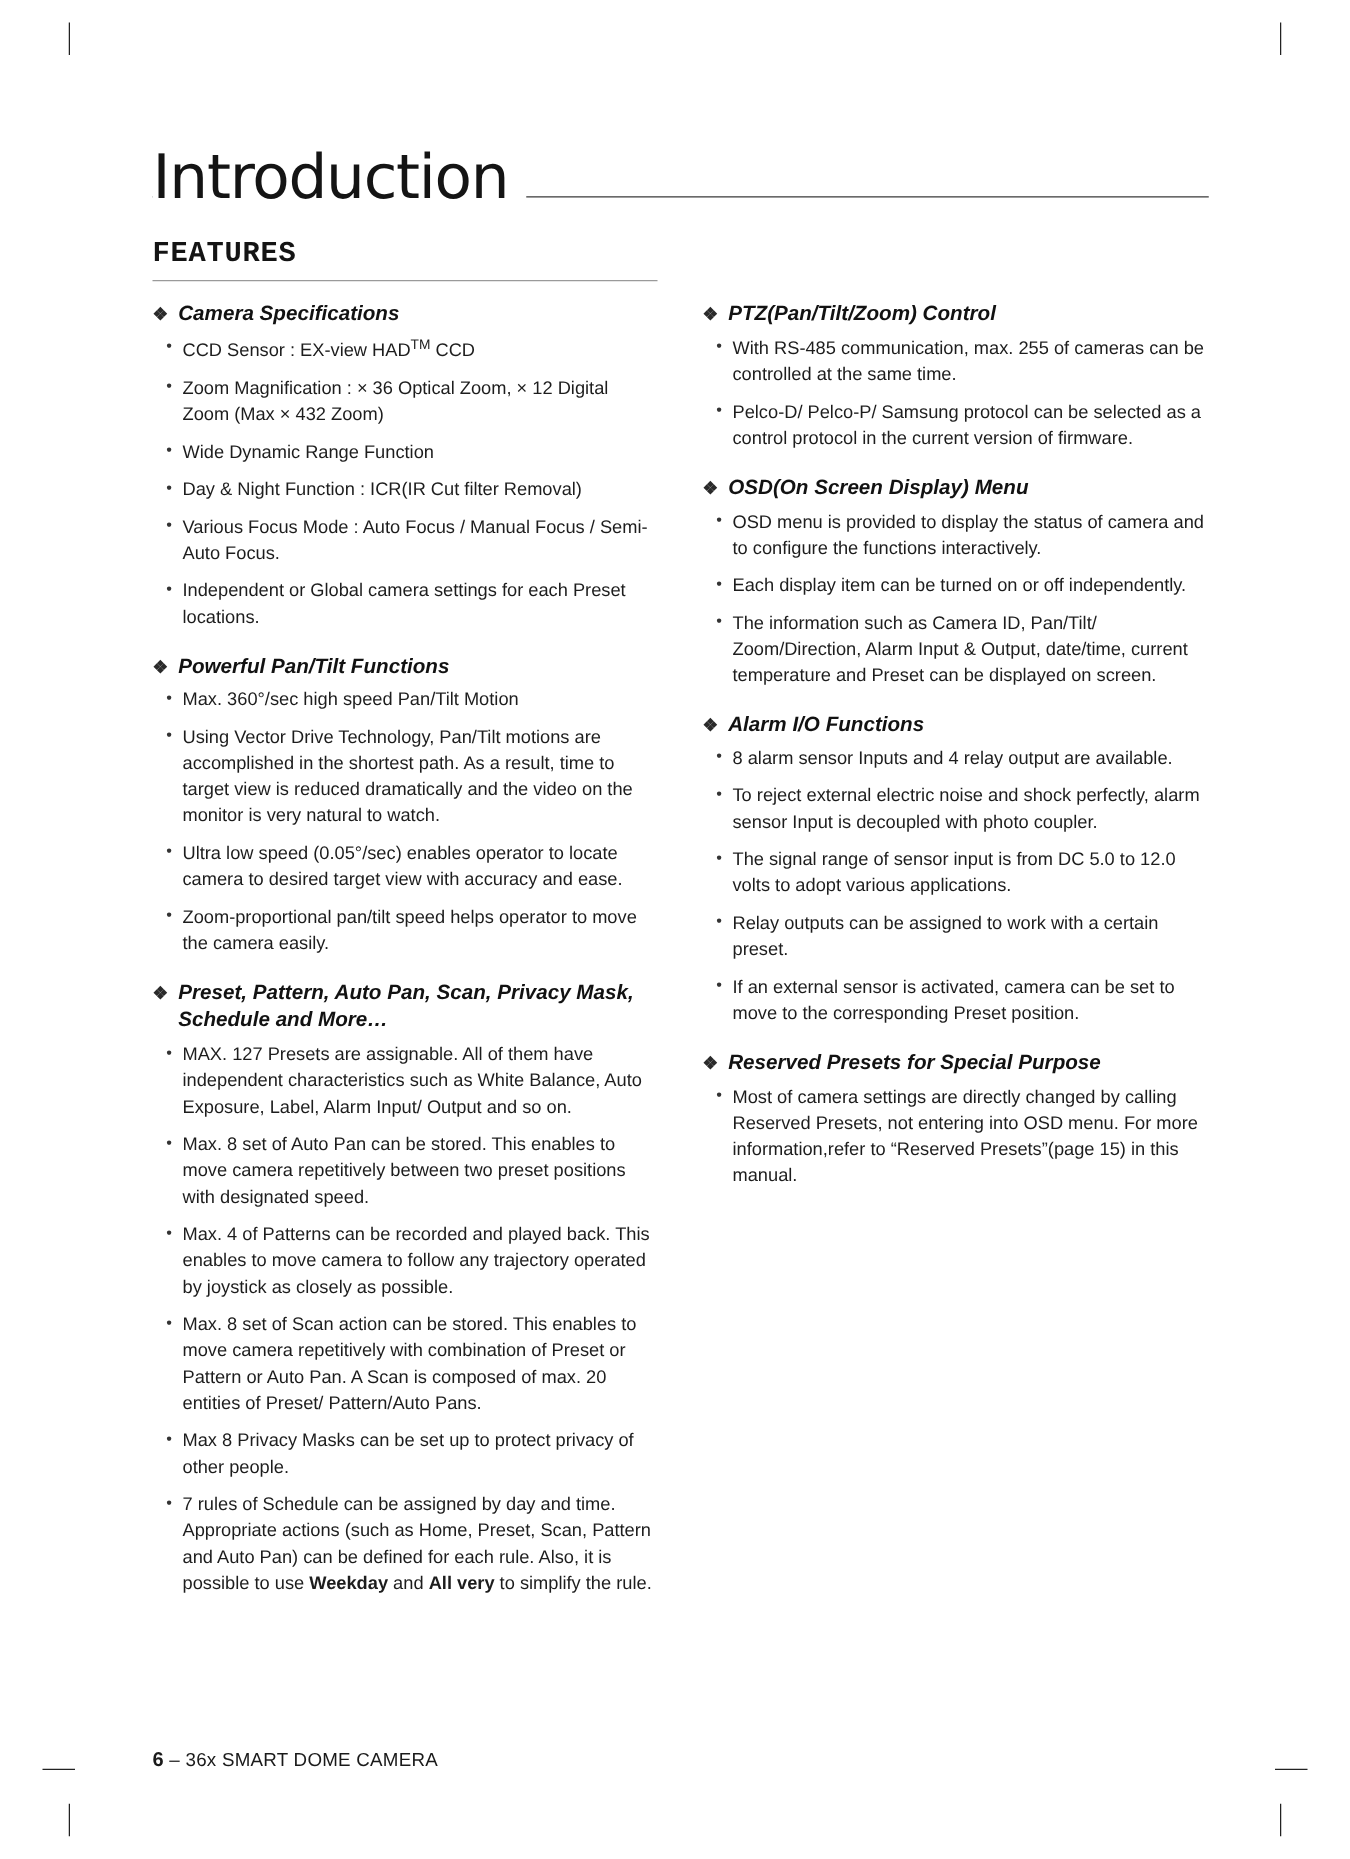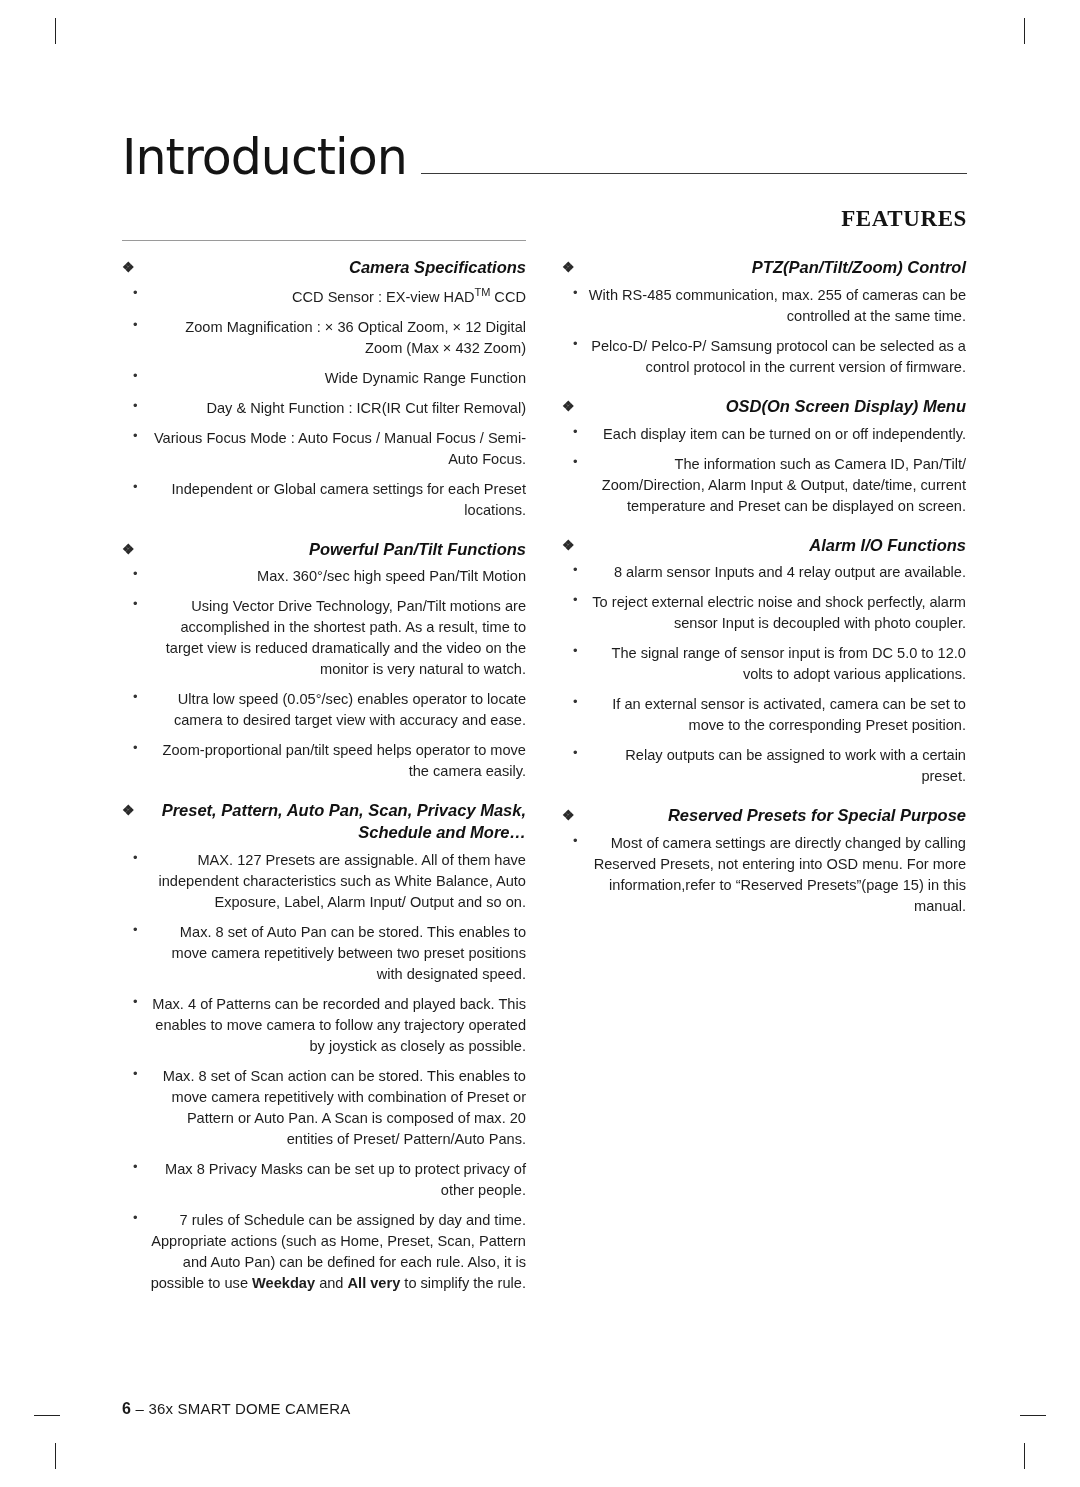--- a/index.html
+++ b/index.html
@@ -22,23 +22,22 @@
   .crop {
     position: absolute;
     background: #222;
   }
   .crop.h { height: 1px; width: 26px; }
   .crop.v { width: 1px; height: 26px; }
 
   .content {
     position: absolute;
     left: 122px;
-    top: 108px;
+    top: 92px;
     width: 845px;
-    text-align: right;
   }
   .title-wrap {
     position: relative;
     width: 845px;
     height: 74px;
   }
   .title-wrap .rule {
     position: absolute;
     left: 0;
     width: 845px;
@@ -60,21 +59,21 @@
     line-height: 1;
     color: #141414;
   }
 
   .section-head {
     margin: 24px 0 0 0;
     font-size: 23px;
     font-weight: bold;
     letter-spacing: 0.6px;
     color: #141414;
-    font-family: Liberation Serif, serif;
+    font-family: Liberation Mono, monospace;
   }
   .section-rule {
     margin-top: 8px;
     width: 404px;
     height: 1px;
     background: #9a9a9a;
   }
 
   .columns {
     display: flex;
@@ -209,33 +208,34 @@
           </div>
           <ul class="bullets">
             <li>With RS-485 communication, max. 255 of cameras can be controlled at the same time.</li>
             <li>Pelco-D/ Pelco-P/ Samsung protocol can be selected as a control protocol in the current version of firmware.</li>
           </ul>
           <div class="sub">
             <span class="dia">❖</span>
             <span class="txt">OSD(On Screen Display) Menu</span>
           </div>
           <ul class="bullets">
+            <li>OSD menu is provided to display the status of camera and to configure the functions interactively.</li>
             <li>Each display item can be turned on or off independently.</li>
             <li>The information such as Camera ID, Pan/Tilt/ Zoom/Direction, Alarm Input &amp; Output, date/time, current temperature and Preset can be displayed on screen.</li>
           </ul>
           <div class="sub">
             <span class="dia">❖</span>
             <span class="txt">Alarm I/O Functions</span>
           </div>
           <ul class="bullets">
             <li>8 alarm sensor Inputs and 4 relay output are available.</li>
             <li>To reject external electric noise and shock perfectly, alarm sensor Input is decoupled with photo coupler.</li>
             <li>The signal range of sensor input is from DC 5.0 to 12.0 volts to adopt various applications.</li>
+            <li>Relay outputs can be assigned to work with a certain preset.</li>
             <li>If an external sensor is activated, camera can be set to move to the corresponding Preset position.</li>
-            <li>Relay outputs can be assigned to work with a certain preset.</li>
           </ul>
           <div class="sub">
             <span class="dia">❖</span>
             <span class="txt">Reserved Presets for Special Purpose</span>
           </div>
           <ul class="bullets">
             <li>Most of camera settings are directly changed by calling Reserved Presets, not entering into OSD menu. For more information,refer to “Reserved Presets”(page 15) in this manual.</li>
           </ul>
         </div>
     </div>

